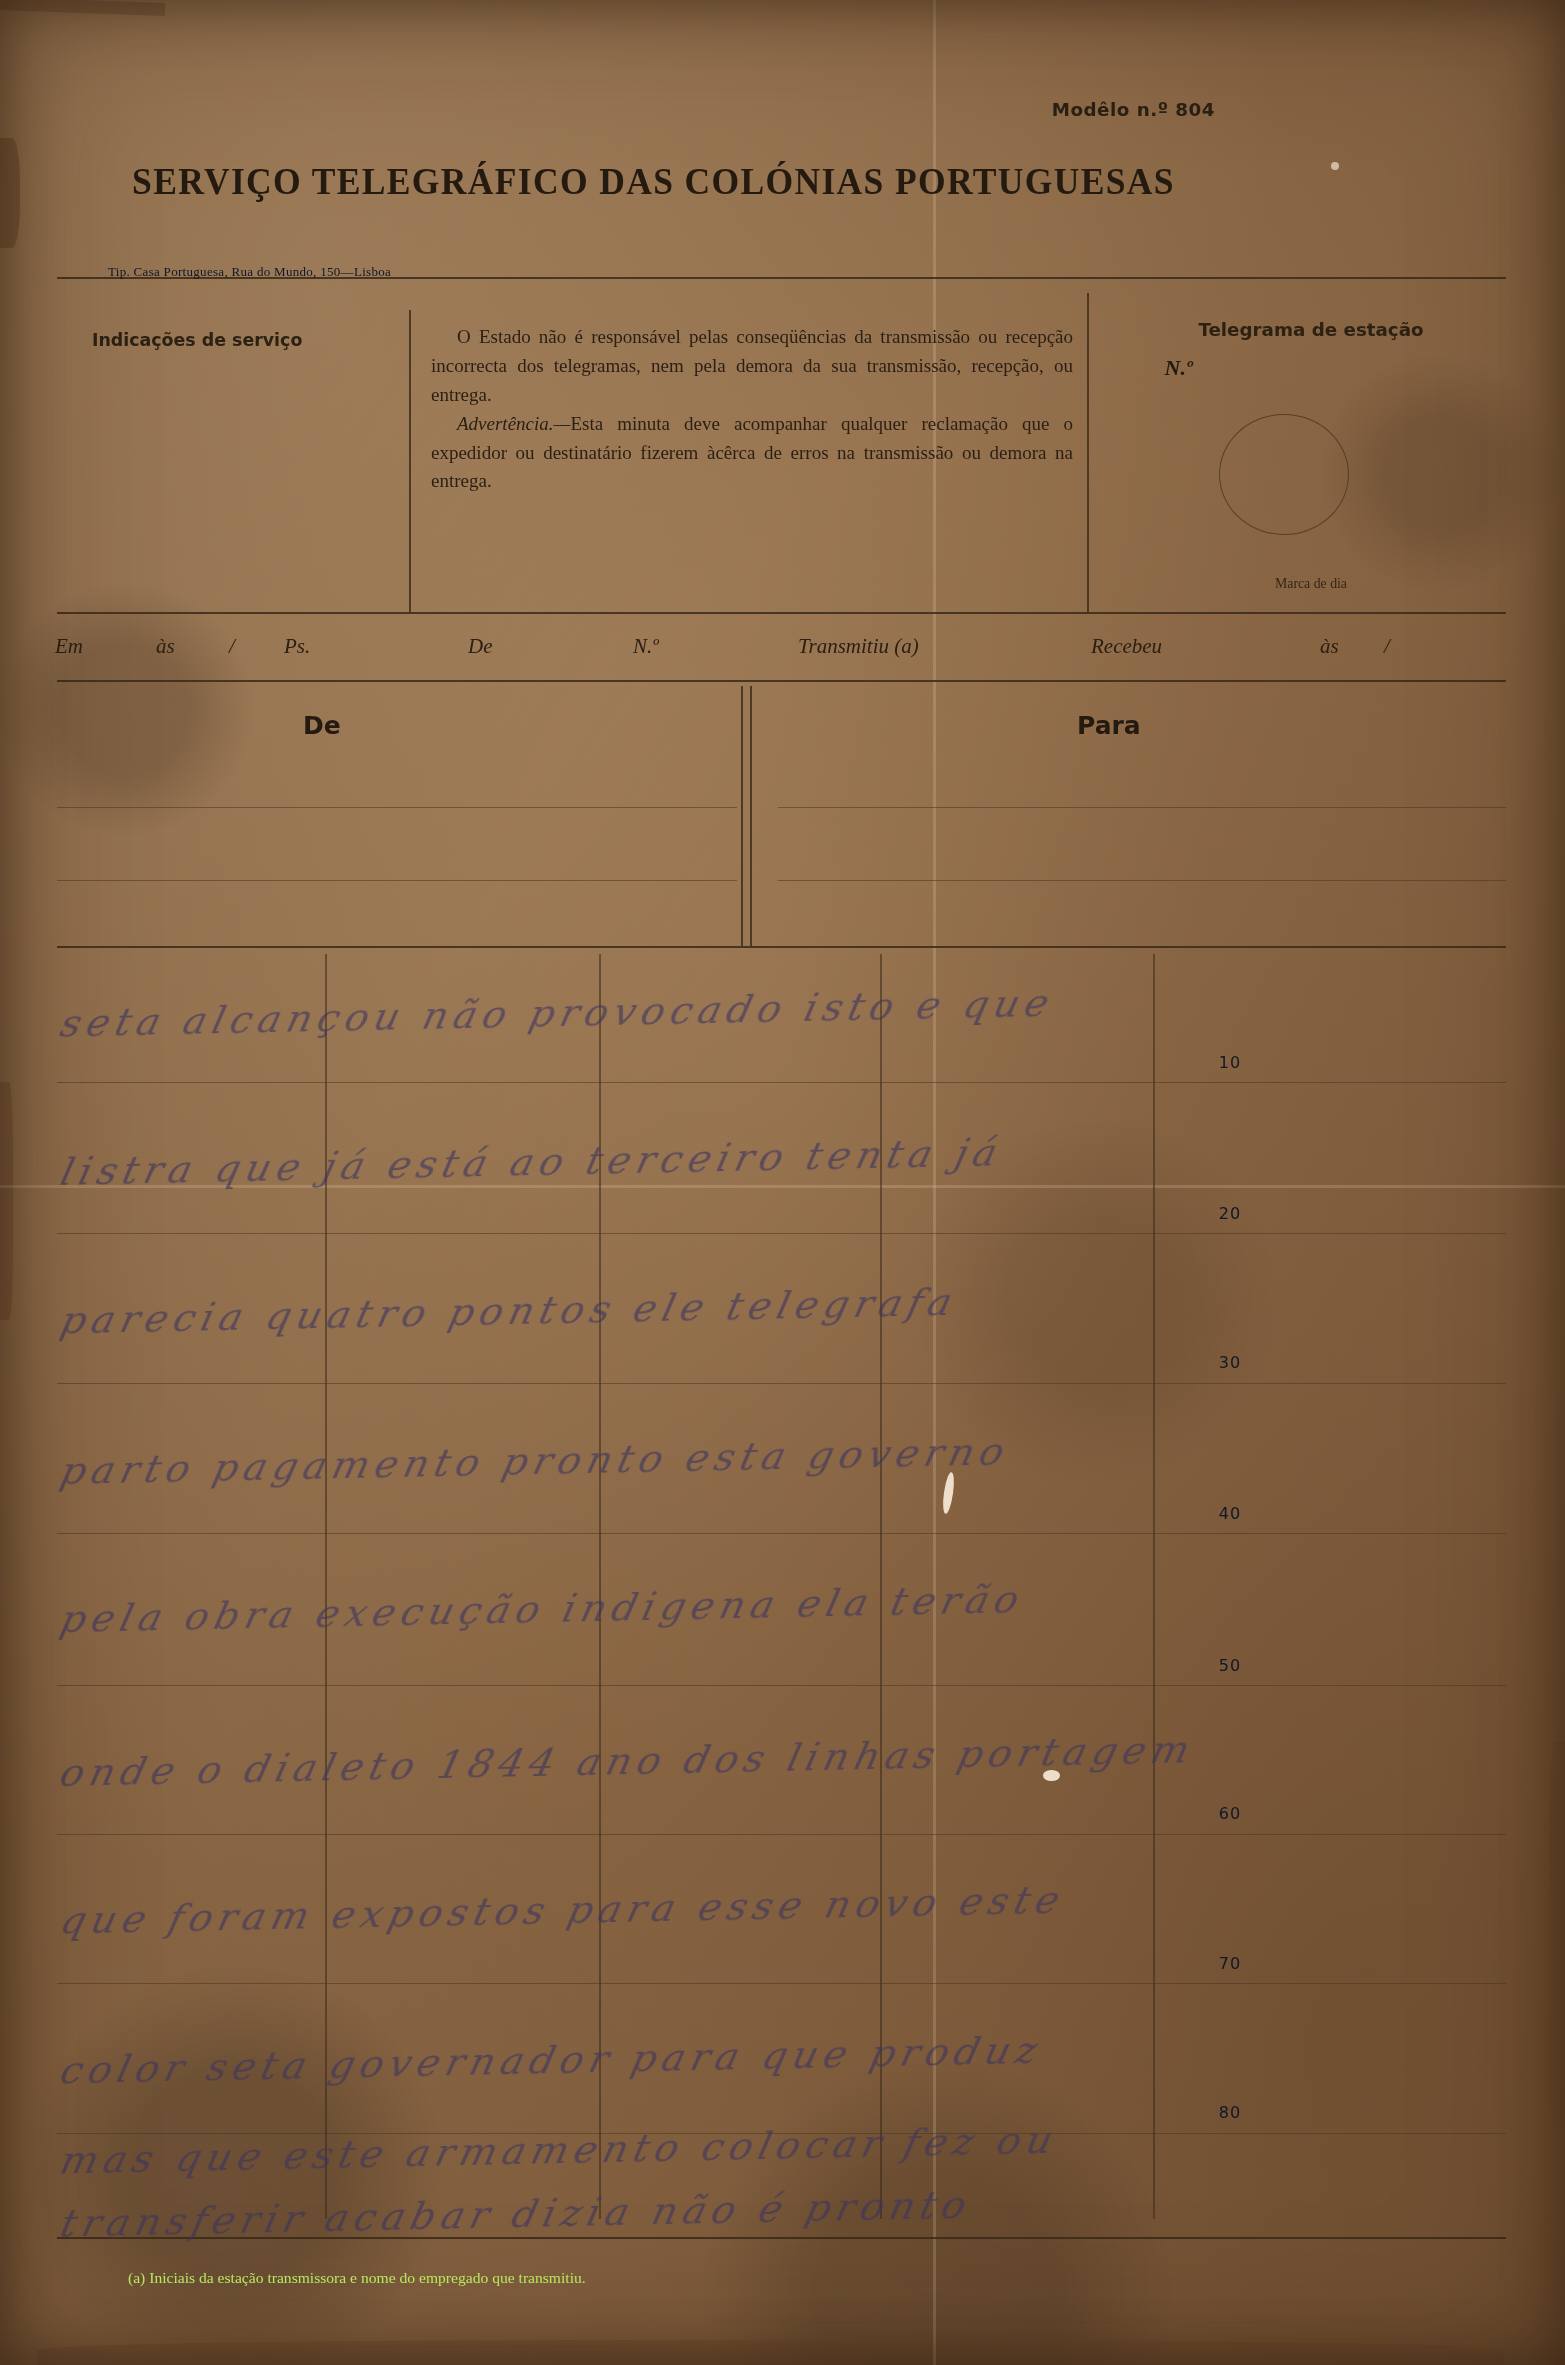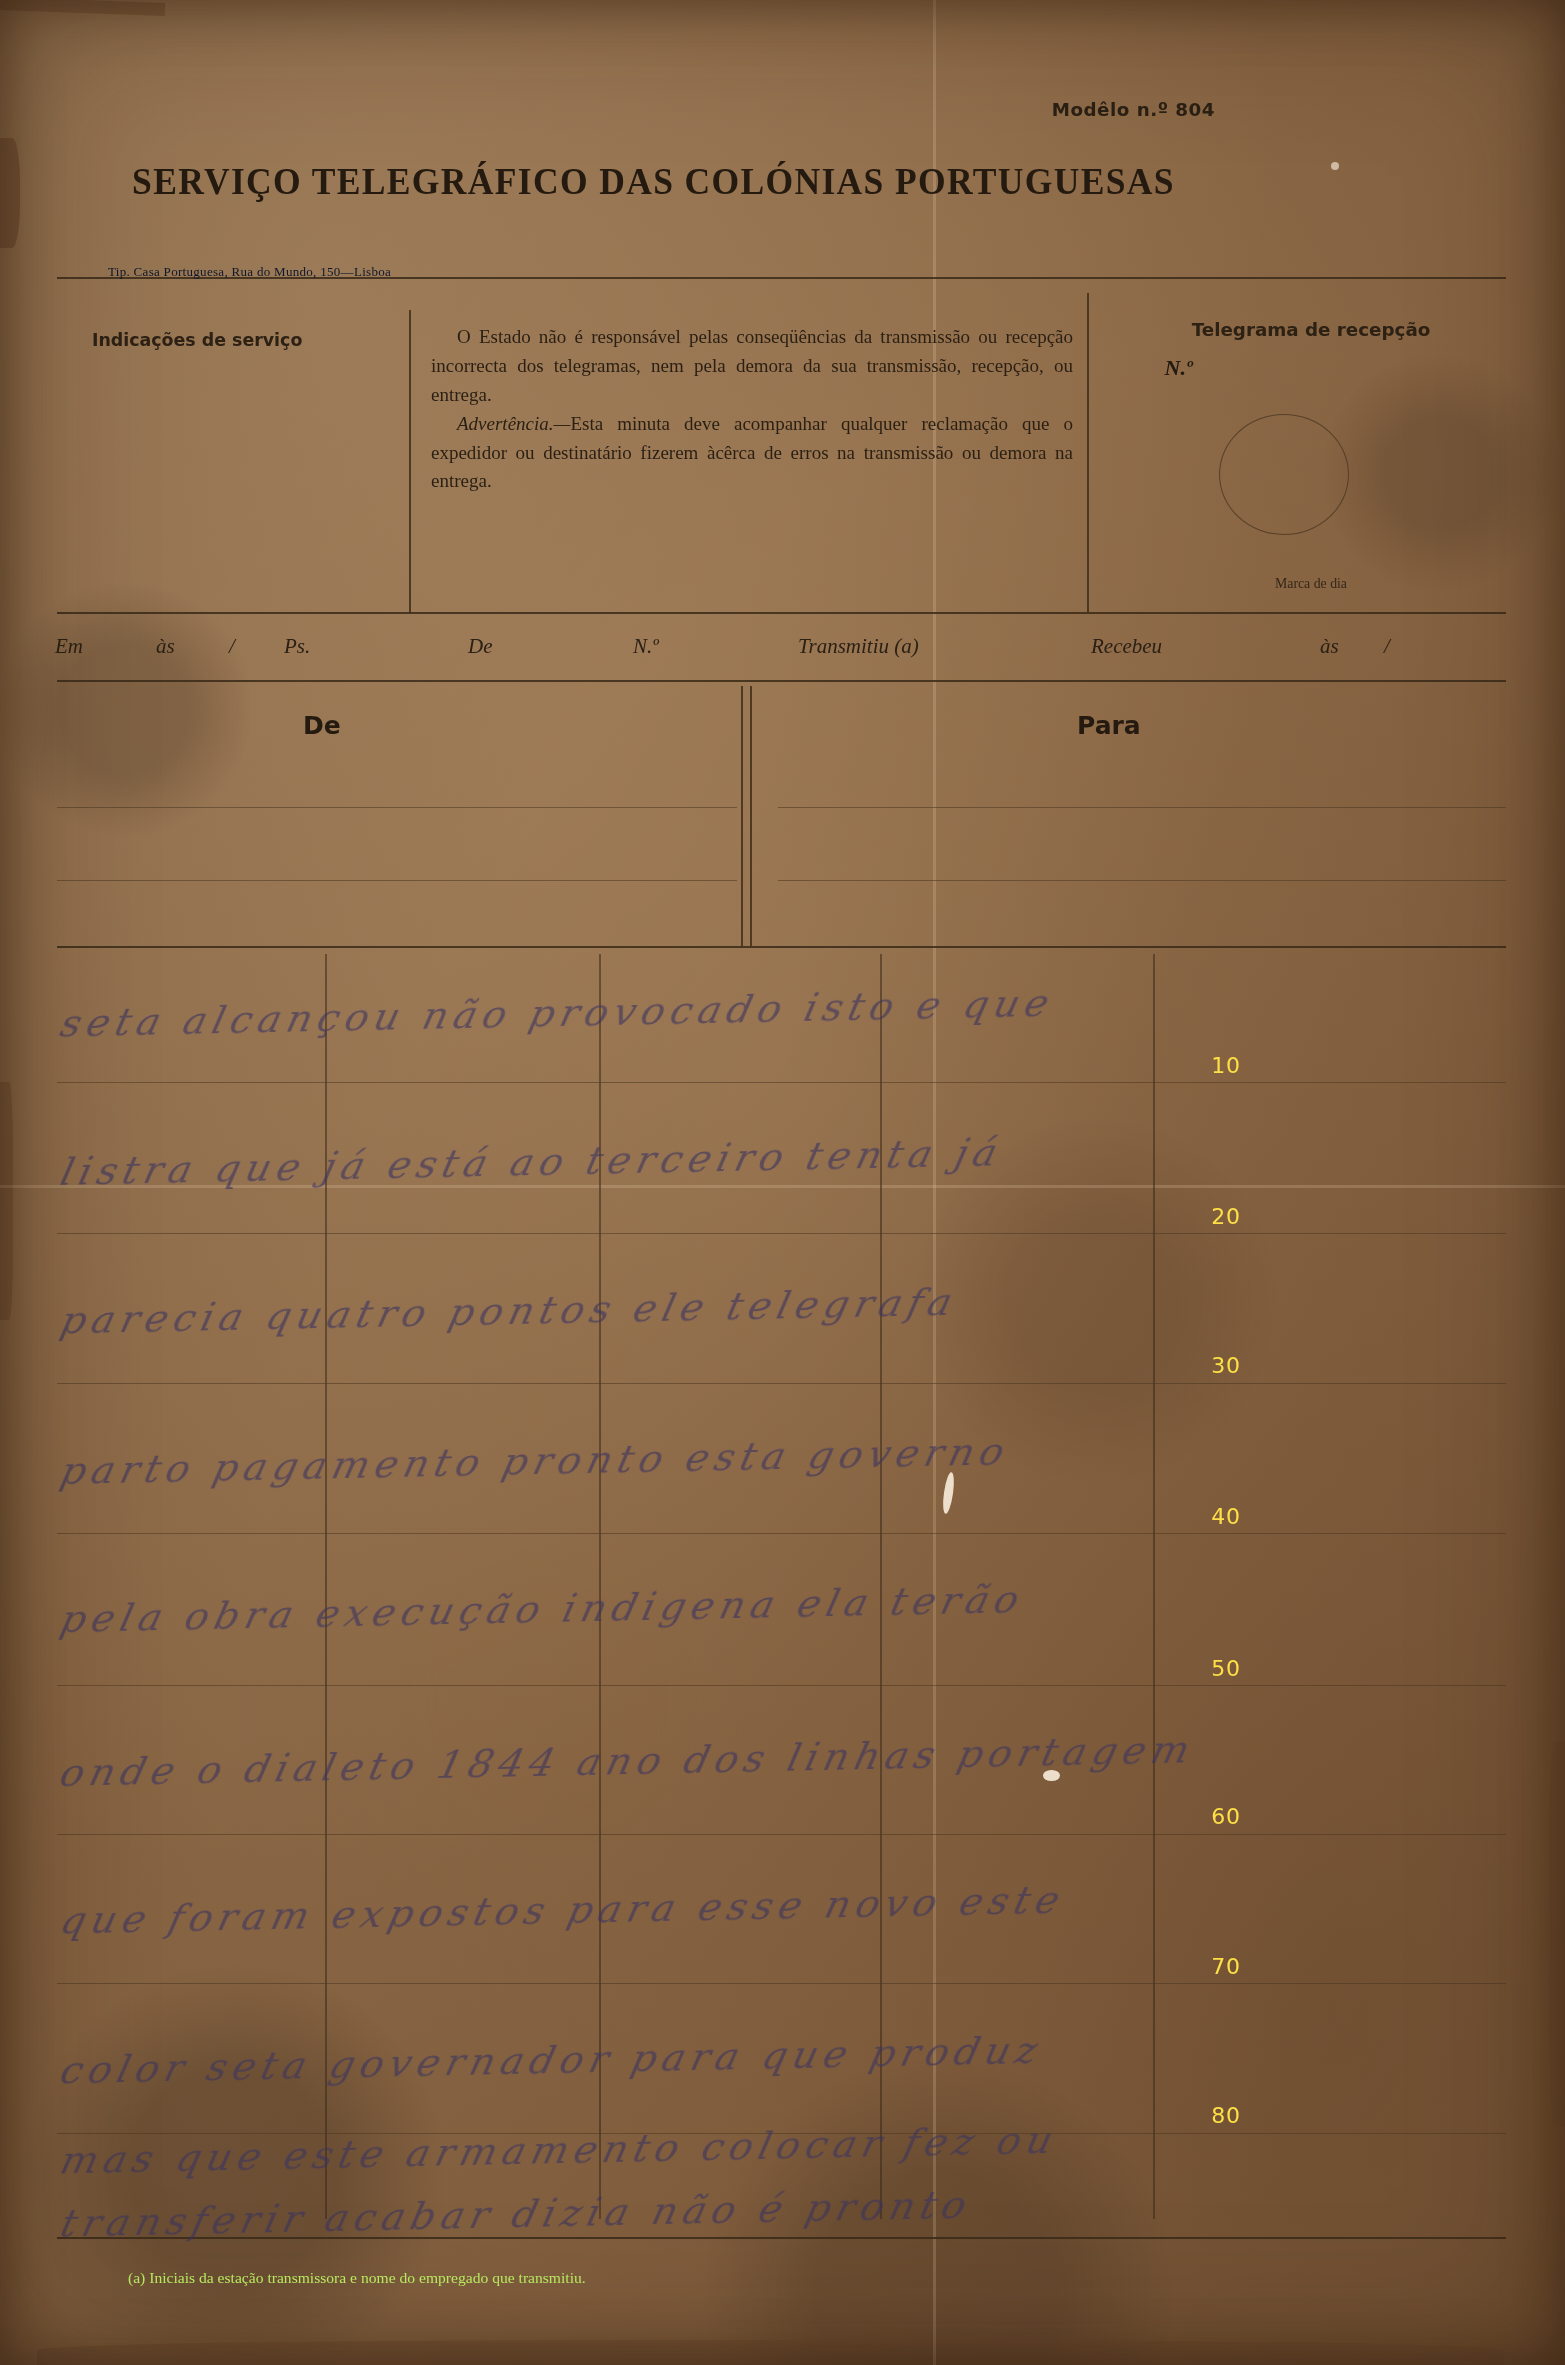--- a/index.html
+++ b/index.html
@@ -117,21 +117,21 @@
   .hdr-para{
     position:absolute;left:1077px;top:711px;
     font-family:"DejaVu Sans", sans-serif;font-weight:bold;font-size:25px;color:#241a10;
   }
   .thinline{
     position:absolute;height:0.9px;background:#4a3721;opacity:.55;
   }
   .countcol{
     position:absolute;right:66px;
     font-family:"DejaVu Sans", sans-serif;
-    font-size:22px;color:#fde047;letter-spacing:0.9px;margin-left:44px;
+    font-size:16px;color:#0f172a;letter-spacing:0.9px;margin-left:44px;
   }
   .footnote{
     position:absolute;left:128px;top:2269px;
     font-size:15.6px;color:#bef264;
   }
   
   .hw{
     position:absolute;
     font-family:"DejaVu Serif", serif;
     font-style:italic;
@@ -178,21 +178,21 @@
 
   <div class="blk-ind">Indicações de serviço</div>
 
   <div class="blk-note">
     <span class="ind"></span><span>O Estado não é responsável pelas conseqüências da transmissão ou recepção incorrecta dos telegramas, nem pela demora da sua transmissão, recepção, ou entrega.</span>
     <br>
     <span class="ind"></span><i>Advertência.—</i><span>Esta minuta deve acompanhar qualquer reclamação que o expedidor ou destinatário fizerem àcêrca de erros na transmissão ou demora na entrega.</span>
   </div>
 
   <div class="blk-recep">
-    <div class="t">Telegrama de recepção</div>
+    <div class="t">Telegrama de estação</div>
     <div class="n">N.º</div>
   </div>
   <div class="circle"></div>
   <div class="marca">Marca de dia</div>
 
   <div class="rule" style="left:57px;top:612px;width:1449px;"></div>
 
   <div class="fieldrow">
     <span style="left:0;">Em</span>
     <span style="left:101px;">às</span>

